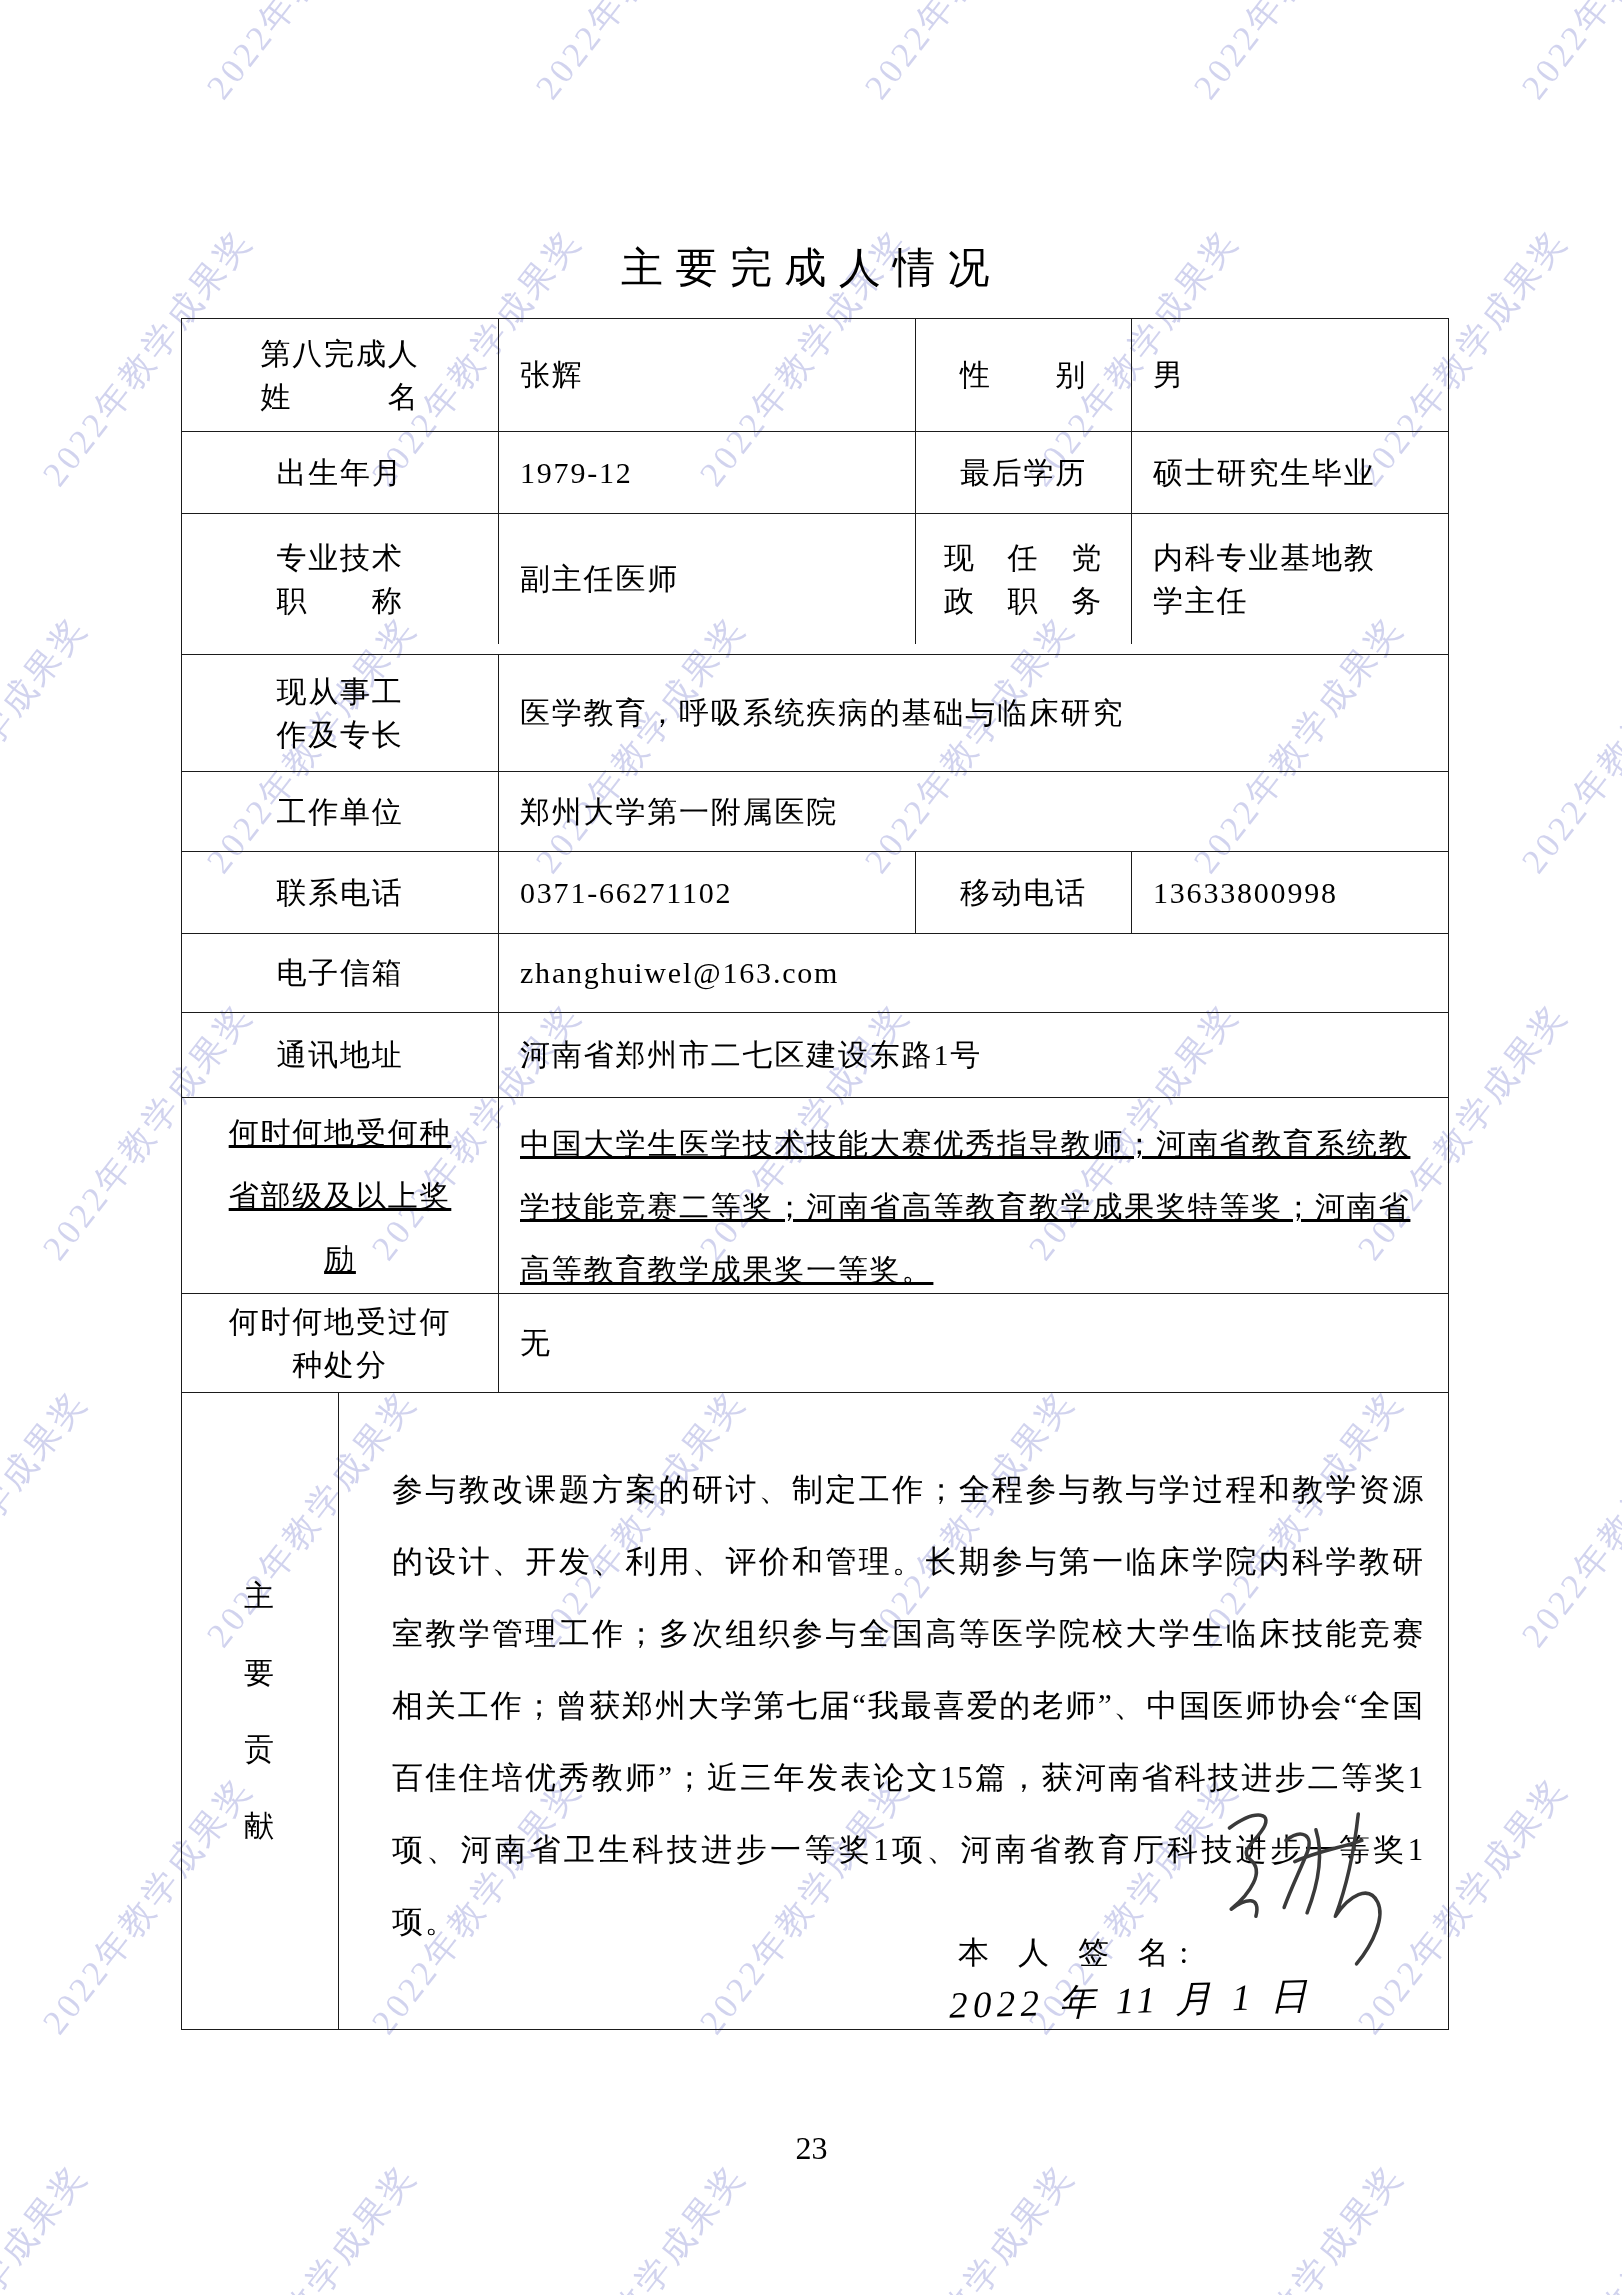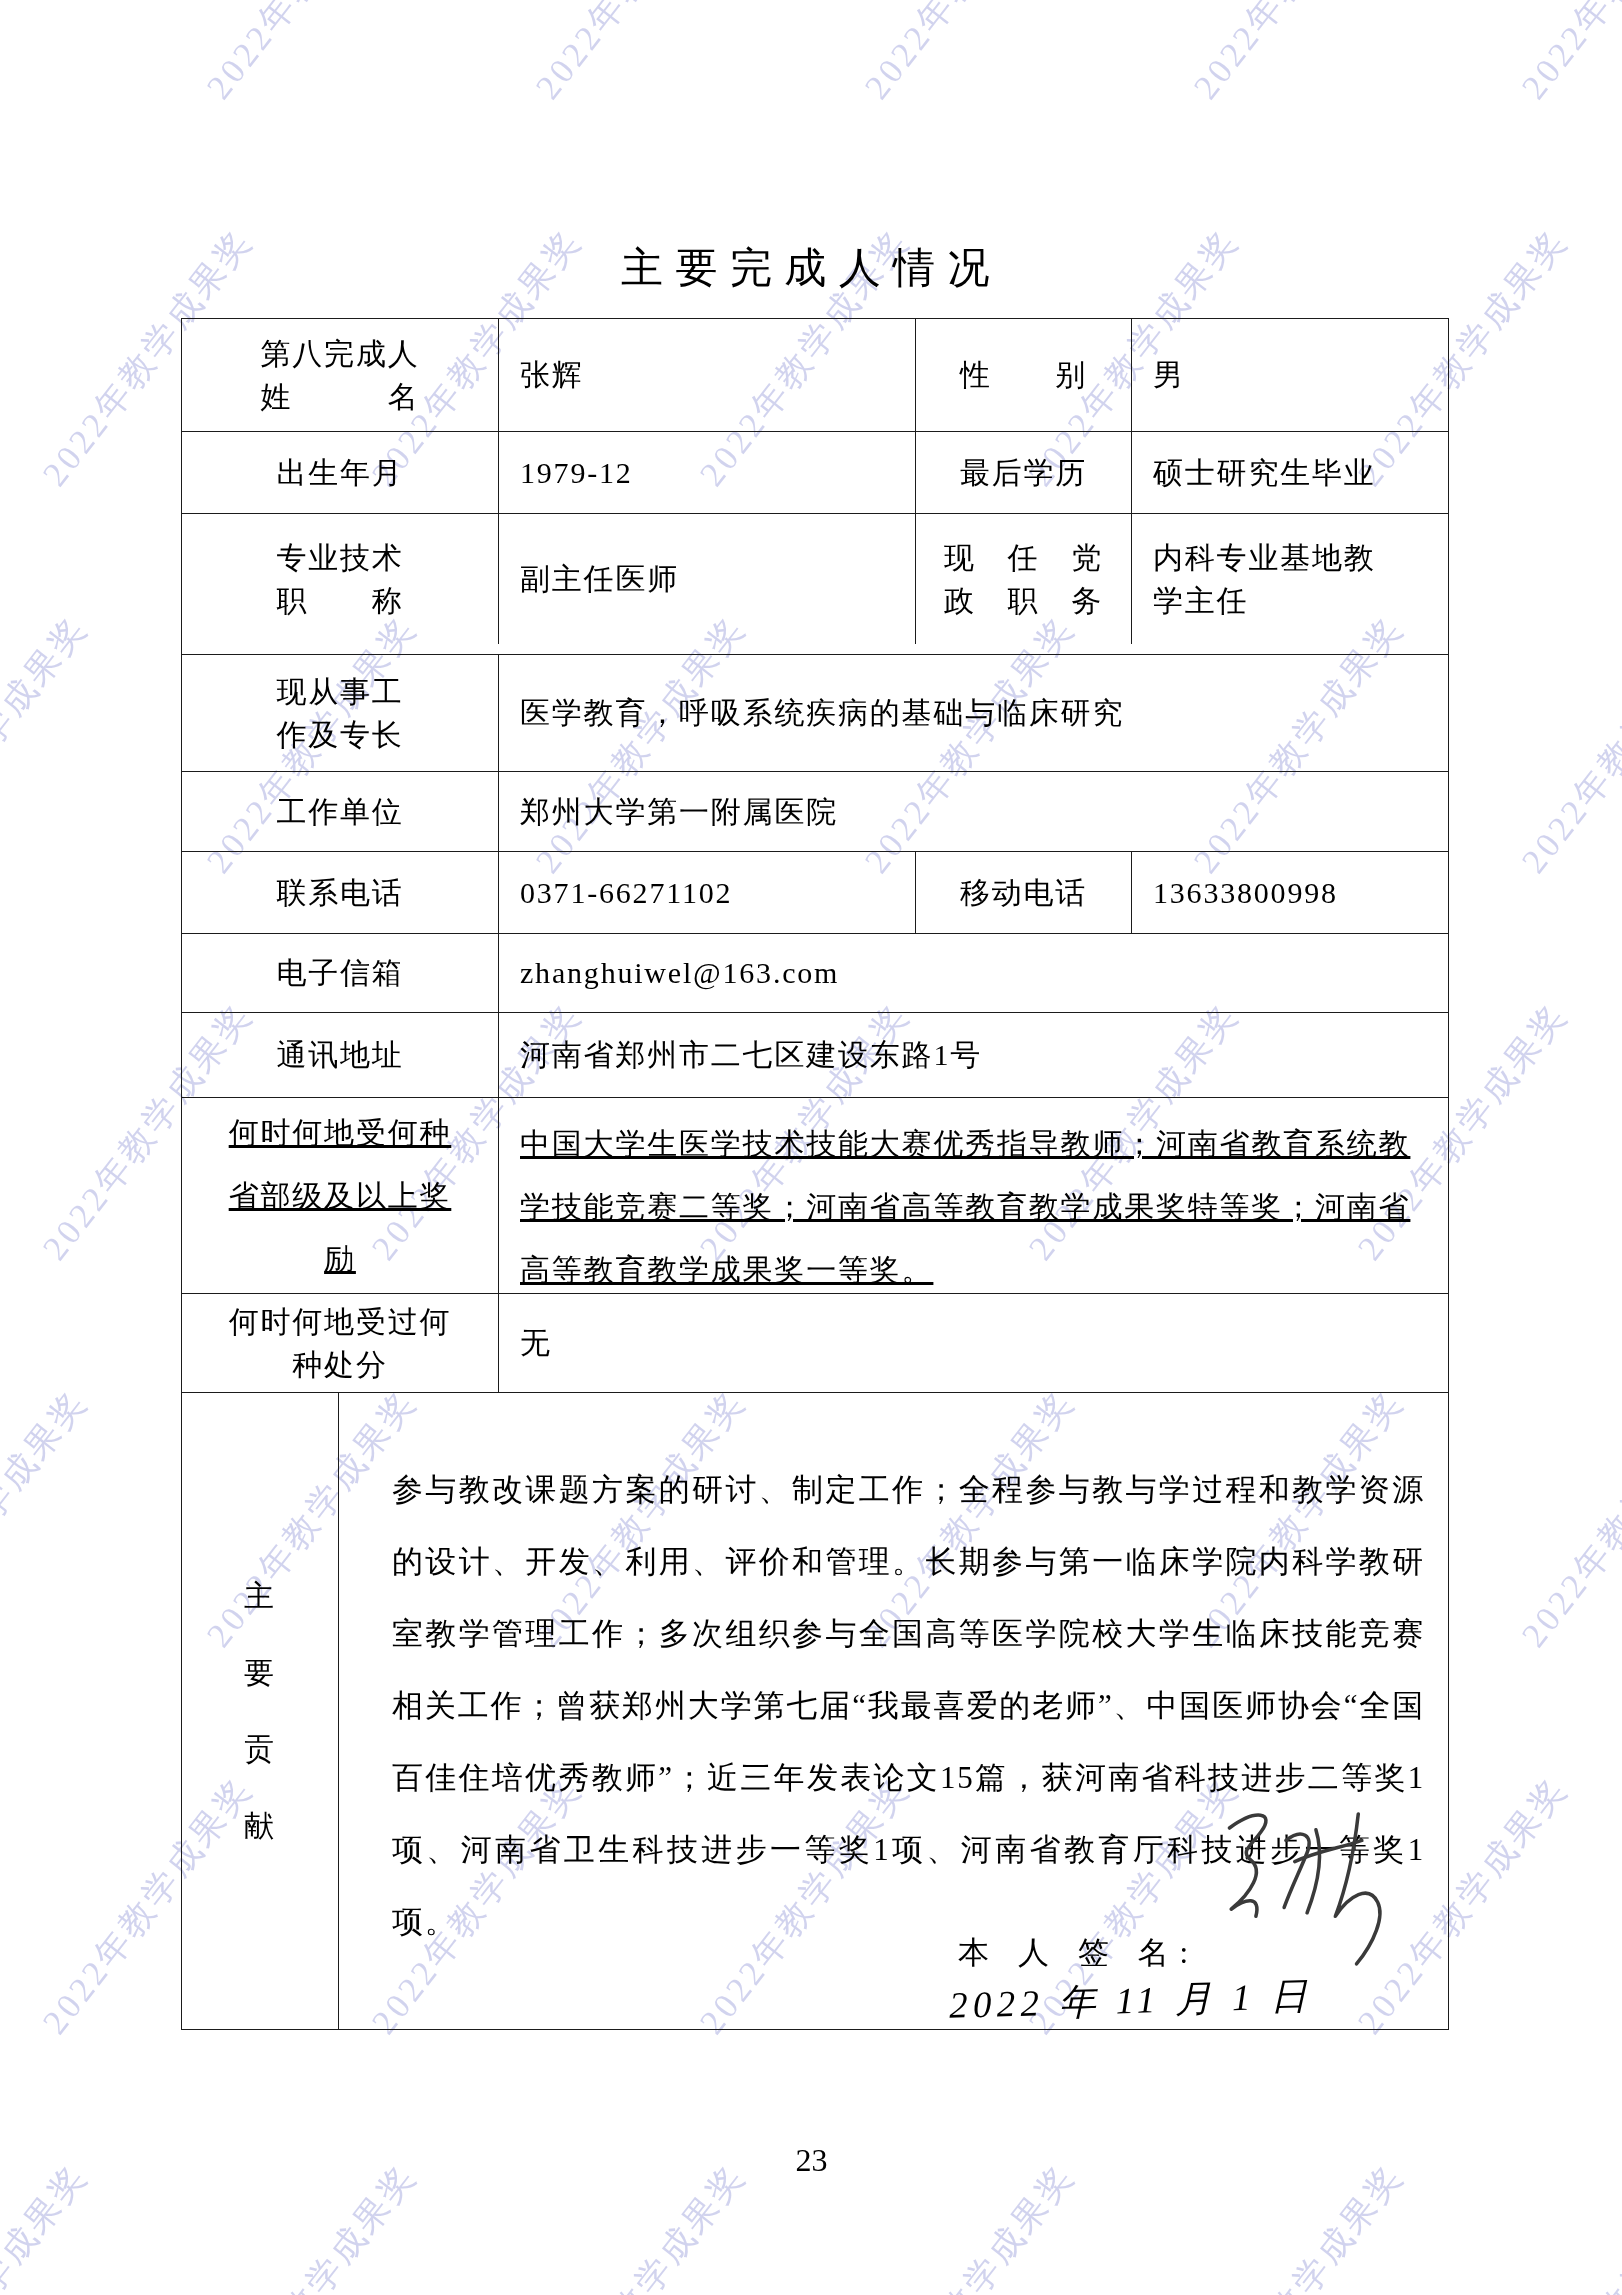--- a/index.html
+++ b/index.html
@@ -69,21 +69,21 @@
     font-size:31px; letter-spacing:10.6px; white-space:nowrap;
   }
   .sign-svg { position:absolute; left:871px; top:-16px; }
   .sign-date {
     position:absolute; left:610px; top:157px;
     font-size:37px; letter-spacing:5.3px; white-space:nowrap;
     font-style:italic; transform:rotate(-1.5deg);
   }
   
   .page-num {
-    position:absolute; left:0; bottom:116px; width:100%;
+    position:absolute; left:0; bottom:128px; width:100%;
     text-align:center; font-size:32px; z-index:2;
   }
 </style>
 </head>
 <body>
 
 <div class="page">
 
   <div class="wm-layer">
       <span class="wm" style="left: -133px; top: 80px; color: rgb(143, 147, 214);">2022年教学成果奖</span>

